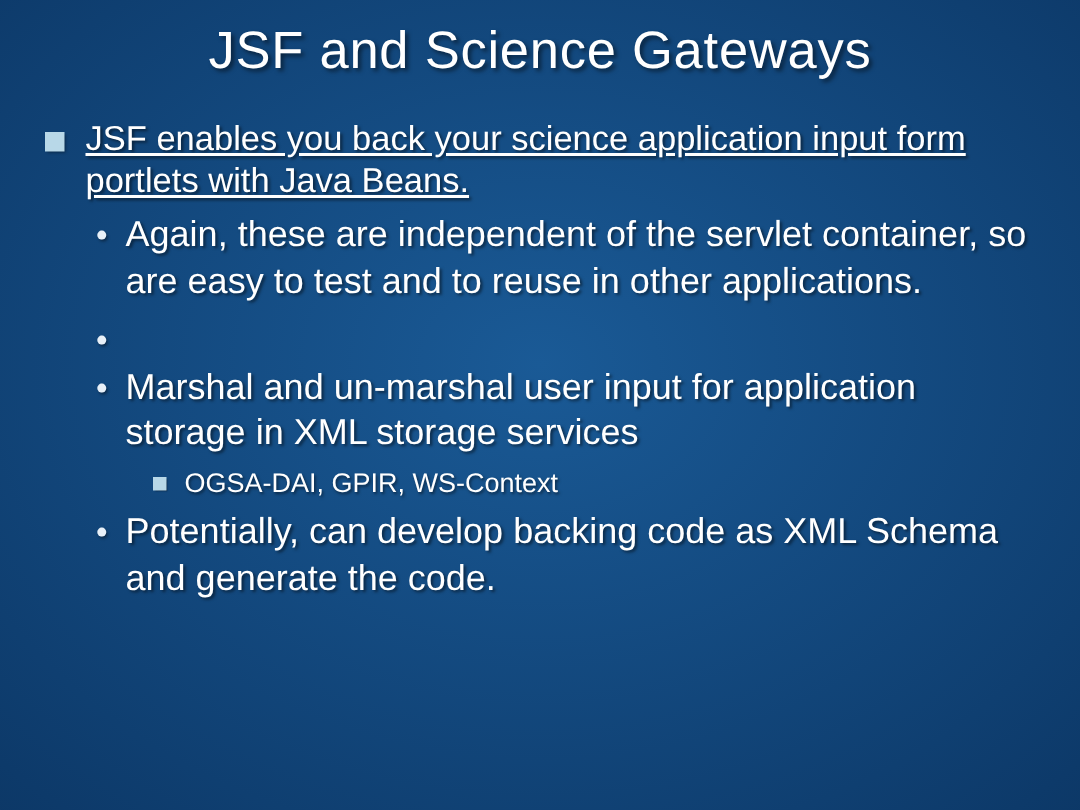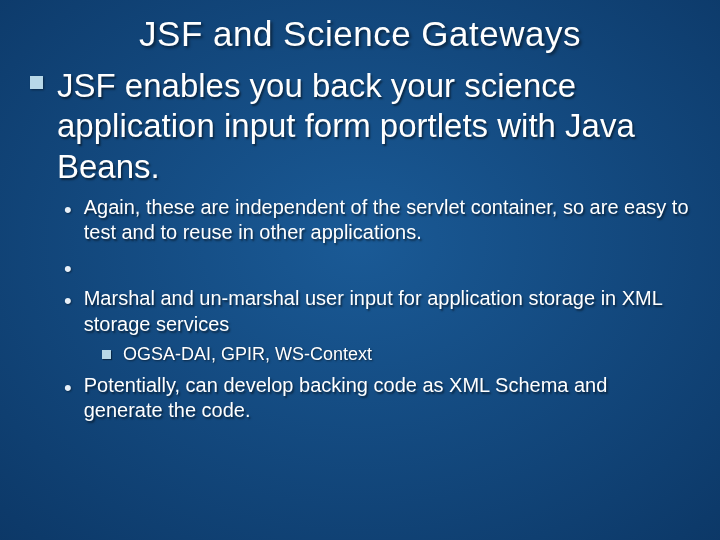--- a/index.html
+++ b/index.html
@@ -10,53 +10,54 @@
     color: #ffffff;
     padding: 14px 30px 20px 30px;
   }
   .title {
     font-family: Arial, Helvetica, sans-serif;
     font-size: 35px;
     font-weight: 400;
     color: #ffffff;
     text-align: center;
     text-shadow: 2px 2px 3px rgba(0,0,0,0.5);
-    margin-bottom: 12px;
+    margin-bottom: 24px;
     letter-spacing: 0.5px;
   }
   ul.top { list-style: none; }
   ul.top > li { margin-bottom: 8px; }
   .top-row { display: flex; align-items: flex-start; }
   .sq-bullet {
     width: 13px; height: 13px;
     background: #b8d8e8;
     flex-shrink: 0;
     margin-top: 10px;
     margin-right: 14px;
     box-shadow: 1px 1px 2px rgba(0,0,0,0.4);
   }
   .top-text {
-    font-size: 33px;
+    font-size: 23px;
     line-height: 1.22;
     text-shadow: 1.5px 1.5px 2px rgba(0,0,0,0.5);
+    text-decoration: underline;
   }
   ul.sub1 { list-style: none; margin-top: 8px; margin-left: 34px; }
   ul.sub1 > li { margin-bottom: 6px; }
   .sub1-row { display: flex; align-items: flex-start; }
   .dot-bullet {
     color: #e8f0f8;
     font-size: 22px;
     line-height: 1.0;
     margin-top: 4px;
     margin-right: 12px;
     flex-shrink: 0;
     text-shadow: 1px 1px 2px rgba(0,0,0,0.4);
   }
   .sub1-text {
-    font-size: 20px;
+    font-size: 24px;
     line-height: 1.28;
     text-shadow: 1.5px 1.5px 2px rgba(0,0,0,0.5);
   }
   ul.sub2 { list-style: none; margin-top: 6px; margin-left: 38px; }
   ul.sub2 > li { margin-bottom: 0; }
   .sub2-row { display: flex; align-items: flex-start; }
   .sq-bullet-sm {
     width: 9px; height: 9px;
     background: #b8d8e8;
     flex-shrink: 0;

